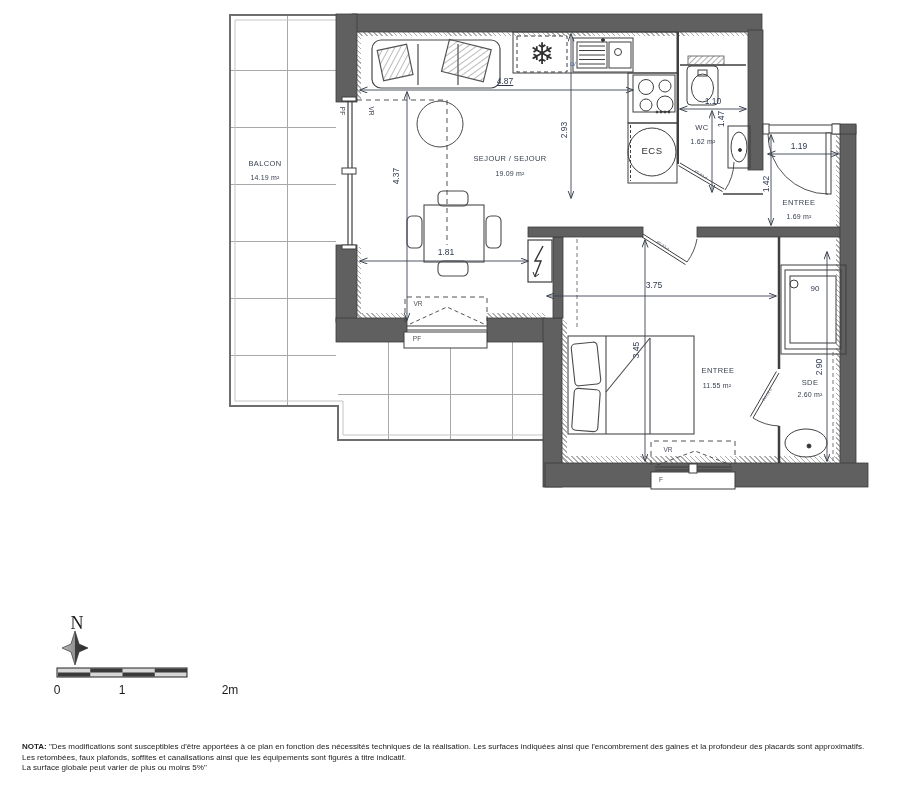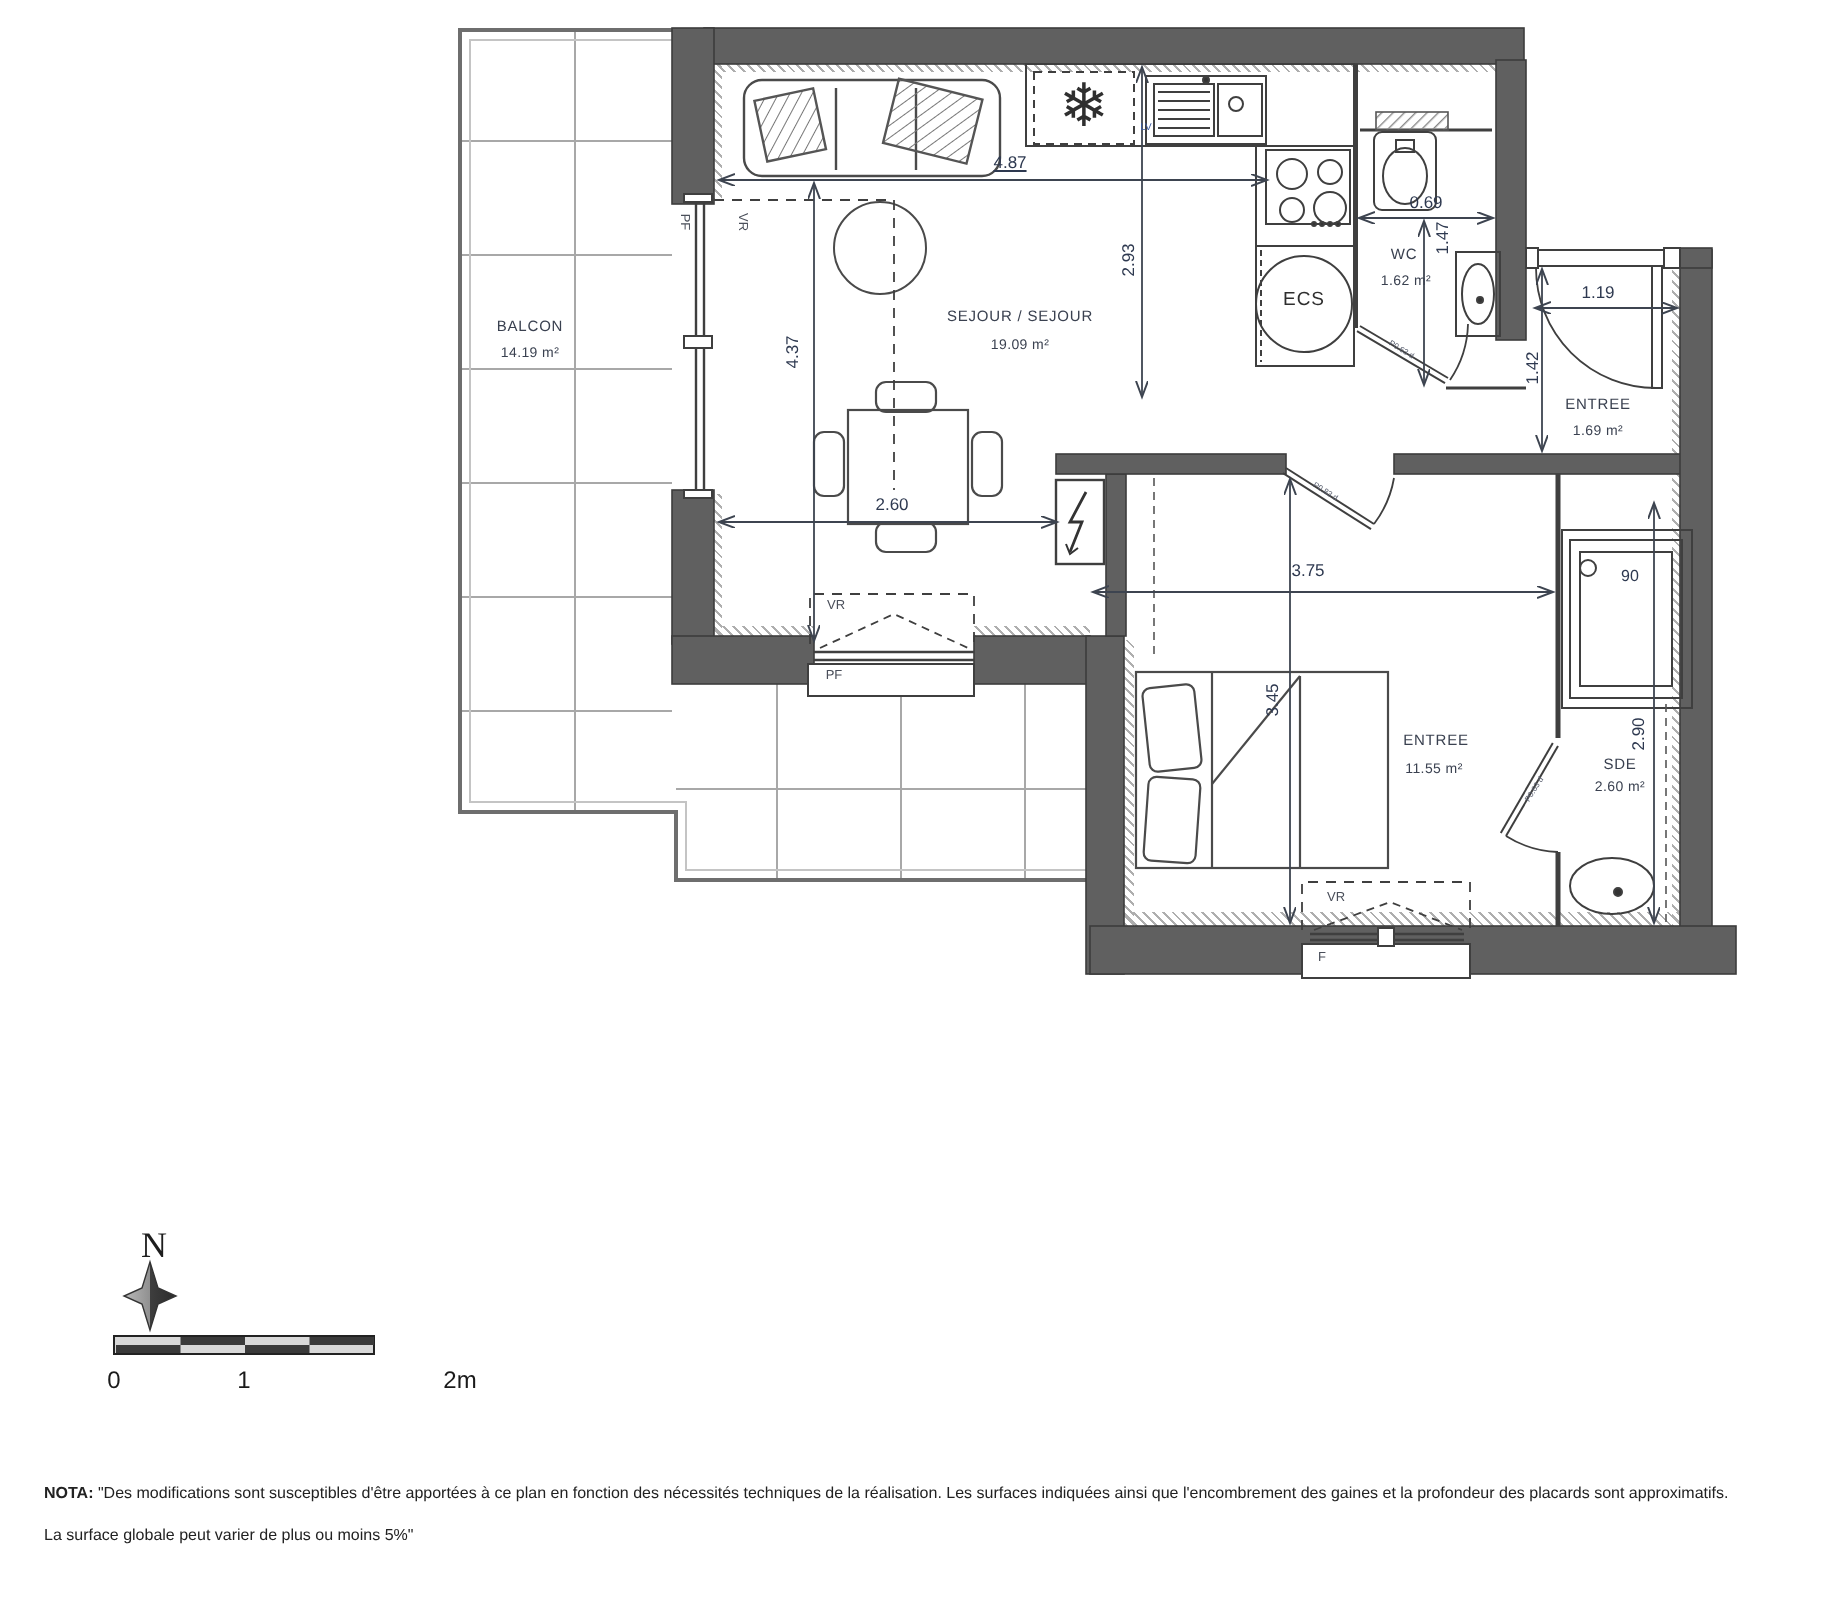--- a/index.html
+++ b/index.html
@@ -268,25 +268,25 @@
   <div class="lbl area" style="left:799px;top:216px;">1.69 m²</div>
   <div class="lbl" style="left:718px;top:370px;">ENTREE</div>
   <div class="lbl area" style="left:717px;top:385px;">11.55 m²</div>
   <div class="lbl" style="left:810px;top:382px;">SDE</div>
   <div class="lbl area" style="left:810px;top:394px;">2.60 m²</div>
   <div class="ecs" style="left:652px;top:150px;">ECS</div>
 
   <div class="dim" style="left:505px;top:81px;text-decoration:underline;">4.87</div>
   <div class="dim rot" style="left:564px;top:130px;">2.93</div>
   <div class="dim rot" style="left:396px;top:176px;">4.37</div>
-  <div class="dim" style="left:446px;top:252px;">2.60</div>
+  <div class="dim" style="left:446px;top:252px;">1.81</div>
   <div class="dim" style="left:654px;top:285px;">3.75</div>
   <div class="dim rot" style="left:636px;top:350px;">3.45</div>
   <div class="dim rot" style="left:819px;top:367px;">2.90</div>
-  <div class="dim" style="left:713px;top:101px;">0.69</div>
+  <div class="dim" style="left:713px;top:101px;">1.10</div>
   <div class="dim rot" style="left:721px;top:119px;">1.47</div>
   <div class="dim" style="left:799px;top:146px;">1.19</div>
   <div class="dim rot" style="left:766px;top:184px;">1.42</div>
   <div class="dim" style="left:815px;top:288px;font-size:8px;">90</div>
 
   <div class="op rot" style="left:371px;top:111px;">VR</div>
   <div class="op rot" style="left:342px;top:111px;">PF</div>
   <div class="op" style="left:418px;top:303px;">VR</div>
   <div class="op" style="left:417px;top:338px;">PF</div>
   <div class="op" style="left:668px;top:449px;">VR</div>
@@ -298,17 +298,17 @@
   <div class="doorspec" style="left:760px;top:392px;transform:rotate(-58deg);">P0.63 d</div>
 
   <div class="north" style="left:77px;top:623px;">N</div>
   <div class="sc" style="left:57px;top:690px;">0</div>
   <div class="sc" style="left:122px;top:690px;">1</div>
   <div class="sc" style="left:186px;top:690px;margin-left:44px;">2m</div>
 
   <div class="nota">
     <b>NOTA:</b>
     <span>"Des modifications sont susceptibles d'être apportées à ce plan en fonction des nécessités techniques de la réalisation. Les surfaces indiquées ainsi que l'encombrement des gaines et la profondeur des placards sont approximatifs.</span><br>
-    <br>
+    <span>Les retombées, faux plafonds, soffites et canalisations ainsi que les équipements sont figurés à titre indicatif.</span><br>
     <span>La surface globale peut varier de plus ou moins 5%"</span>
   </div>
 
 </div>
 
 </body></html>

